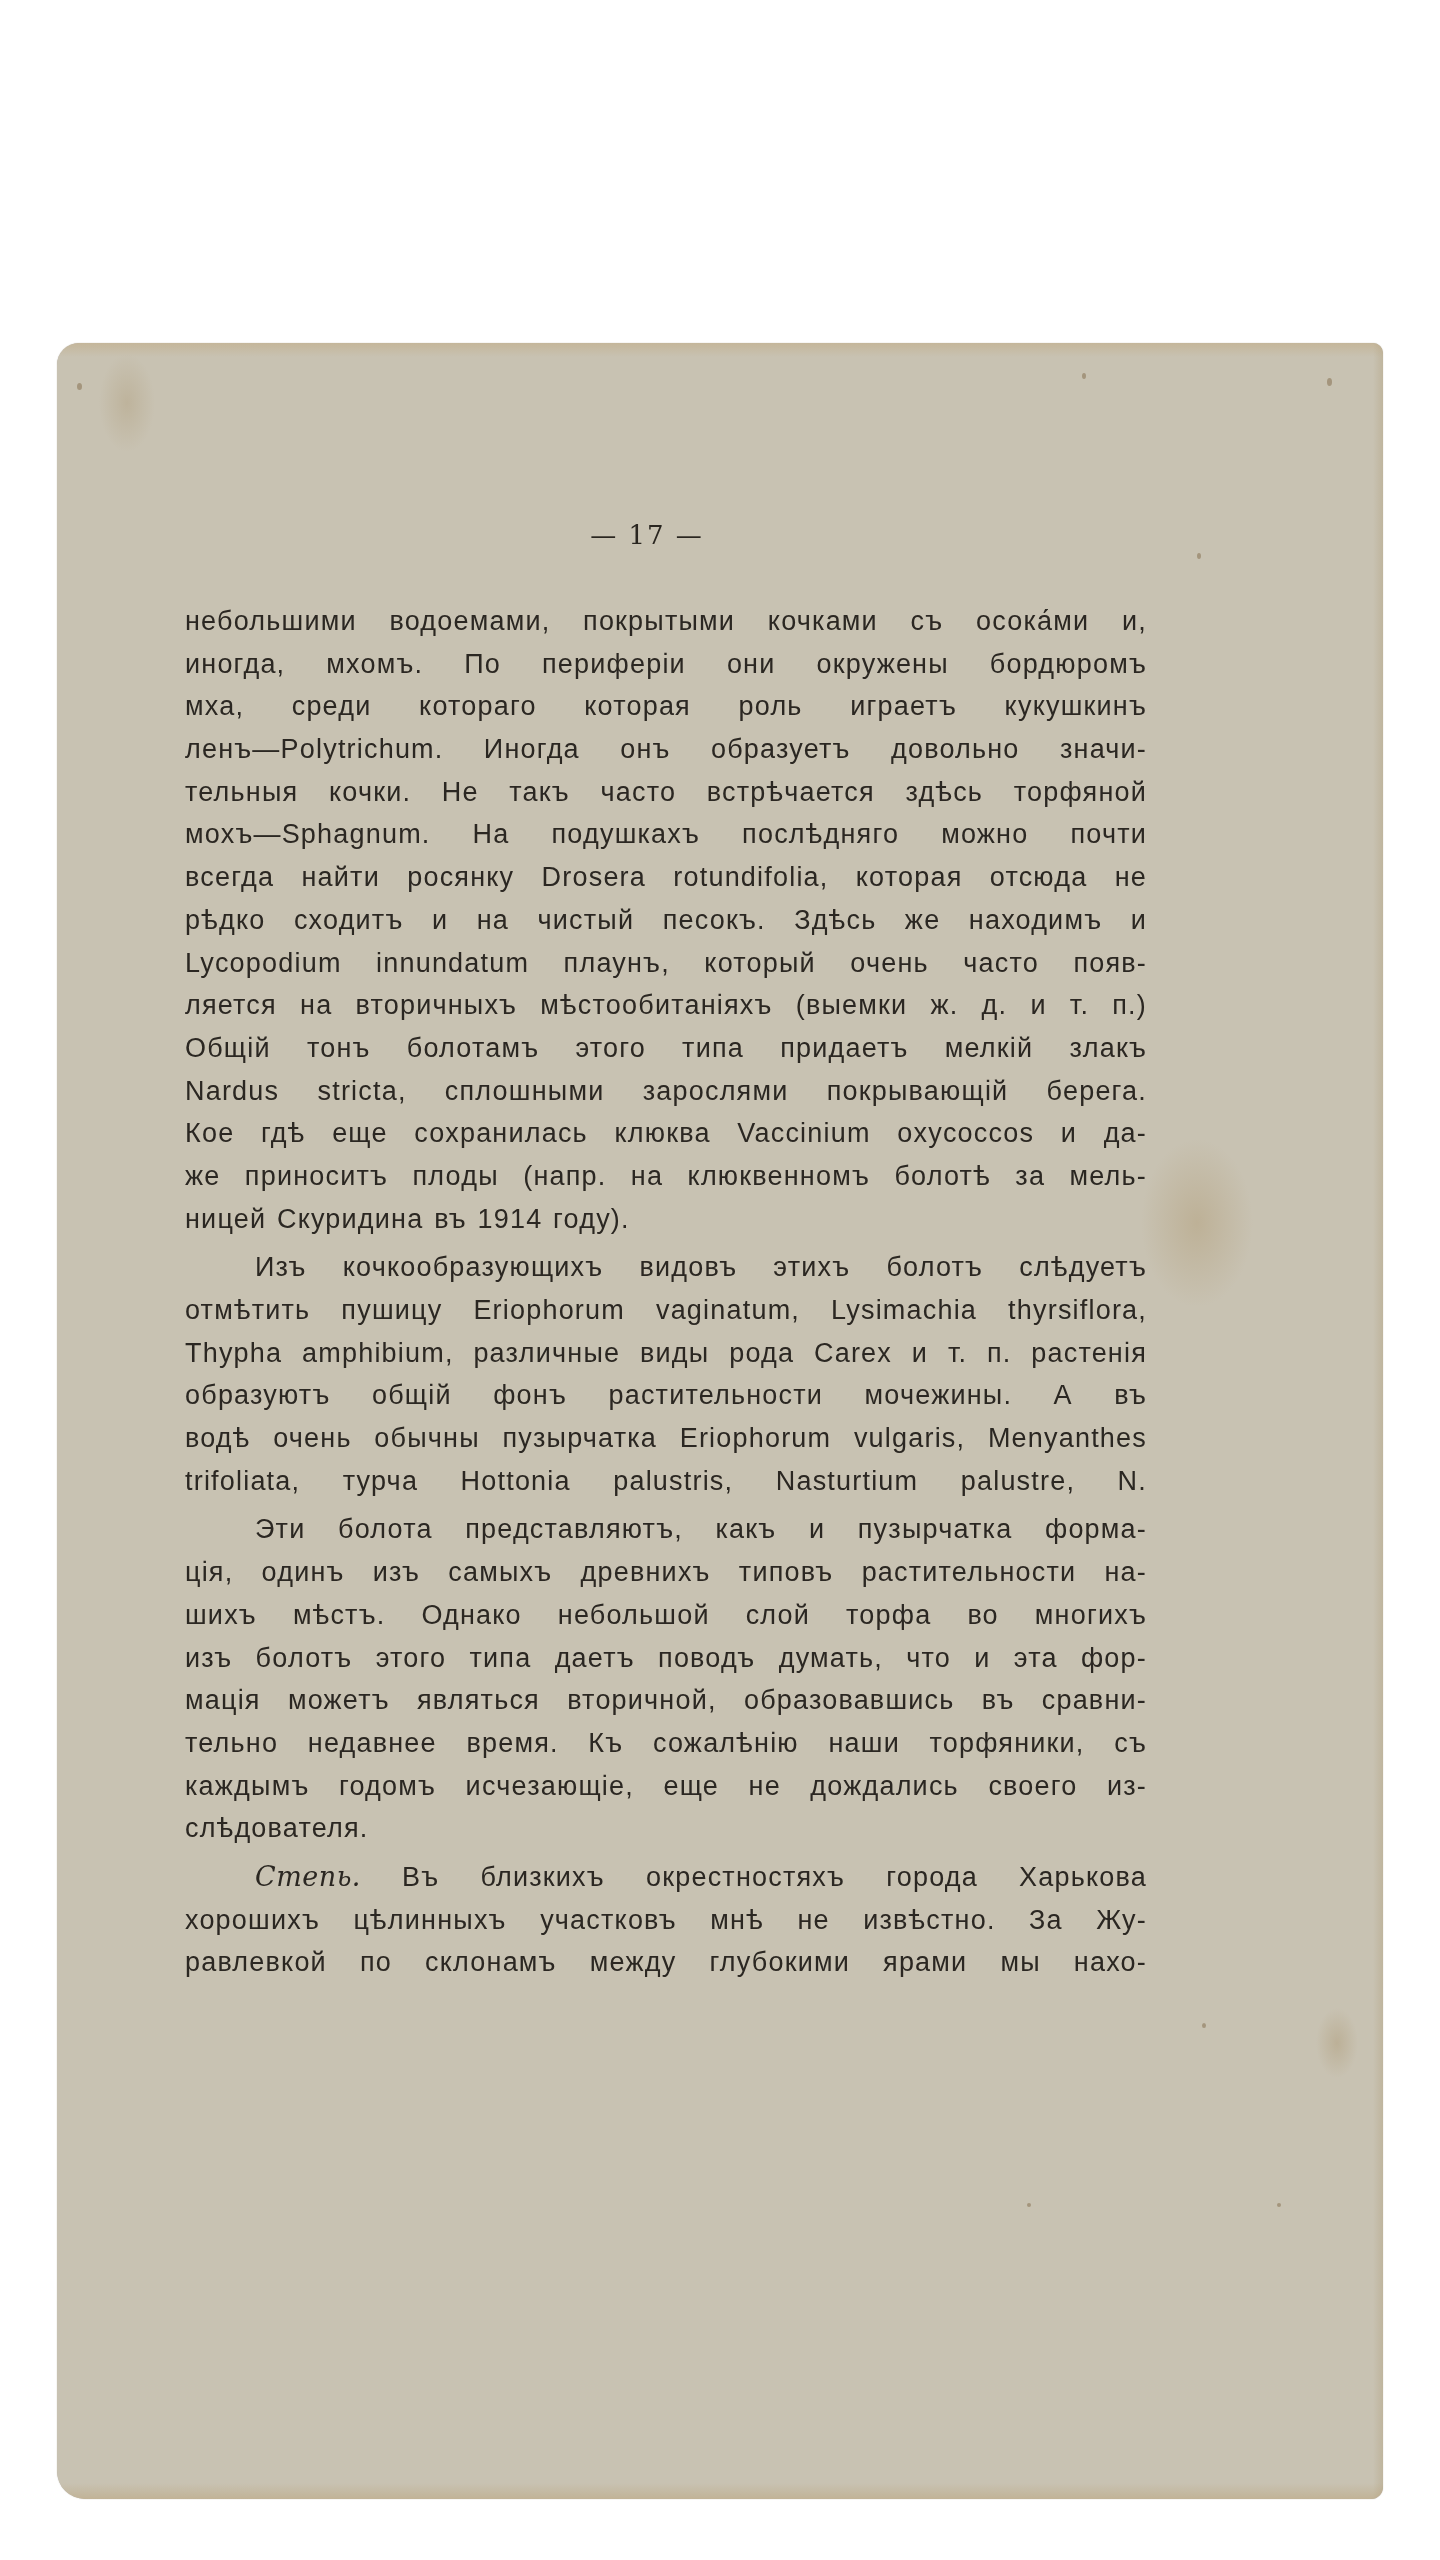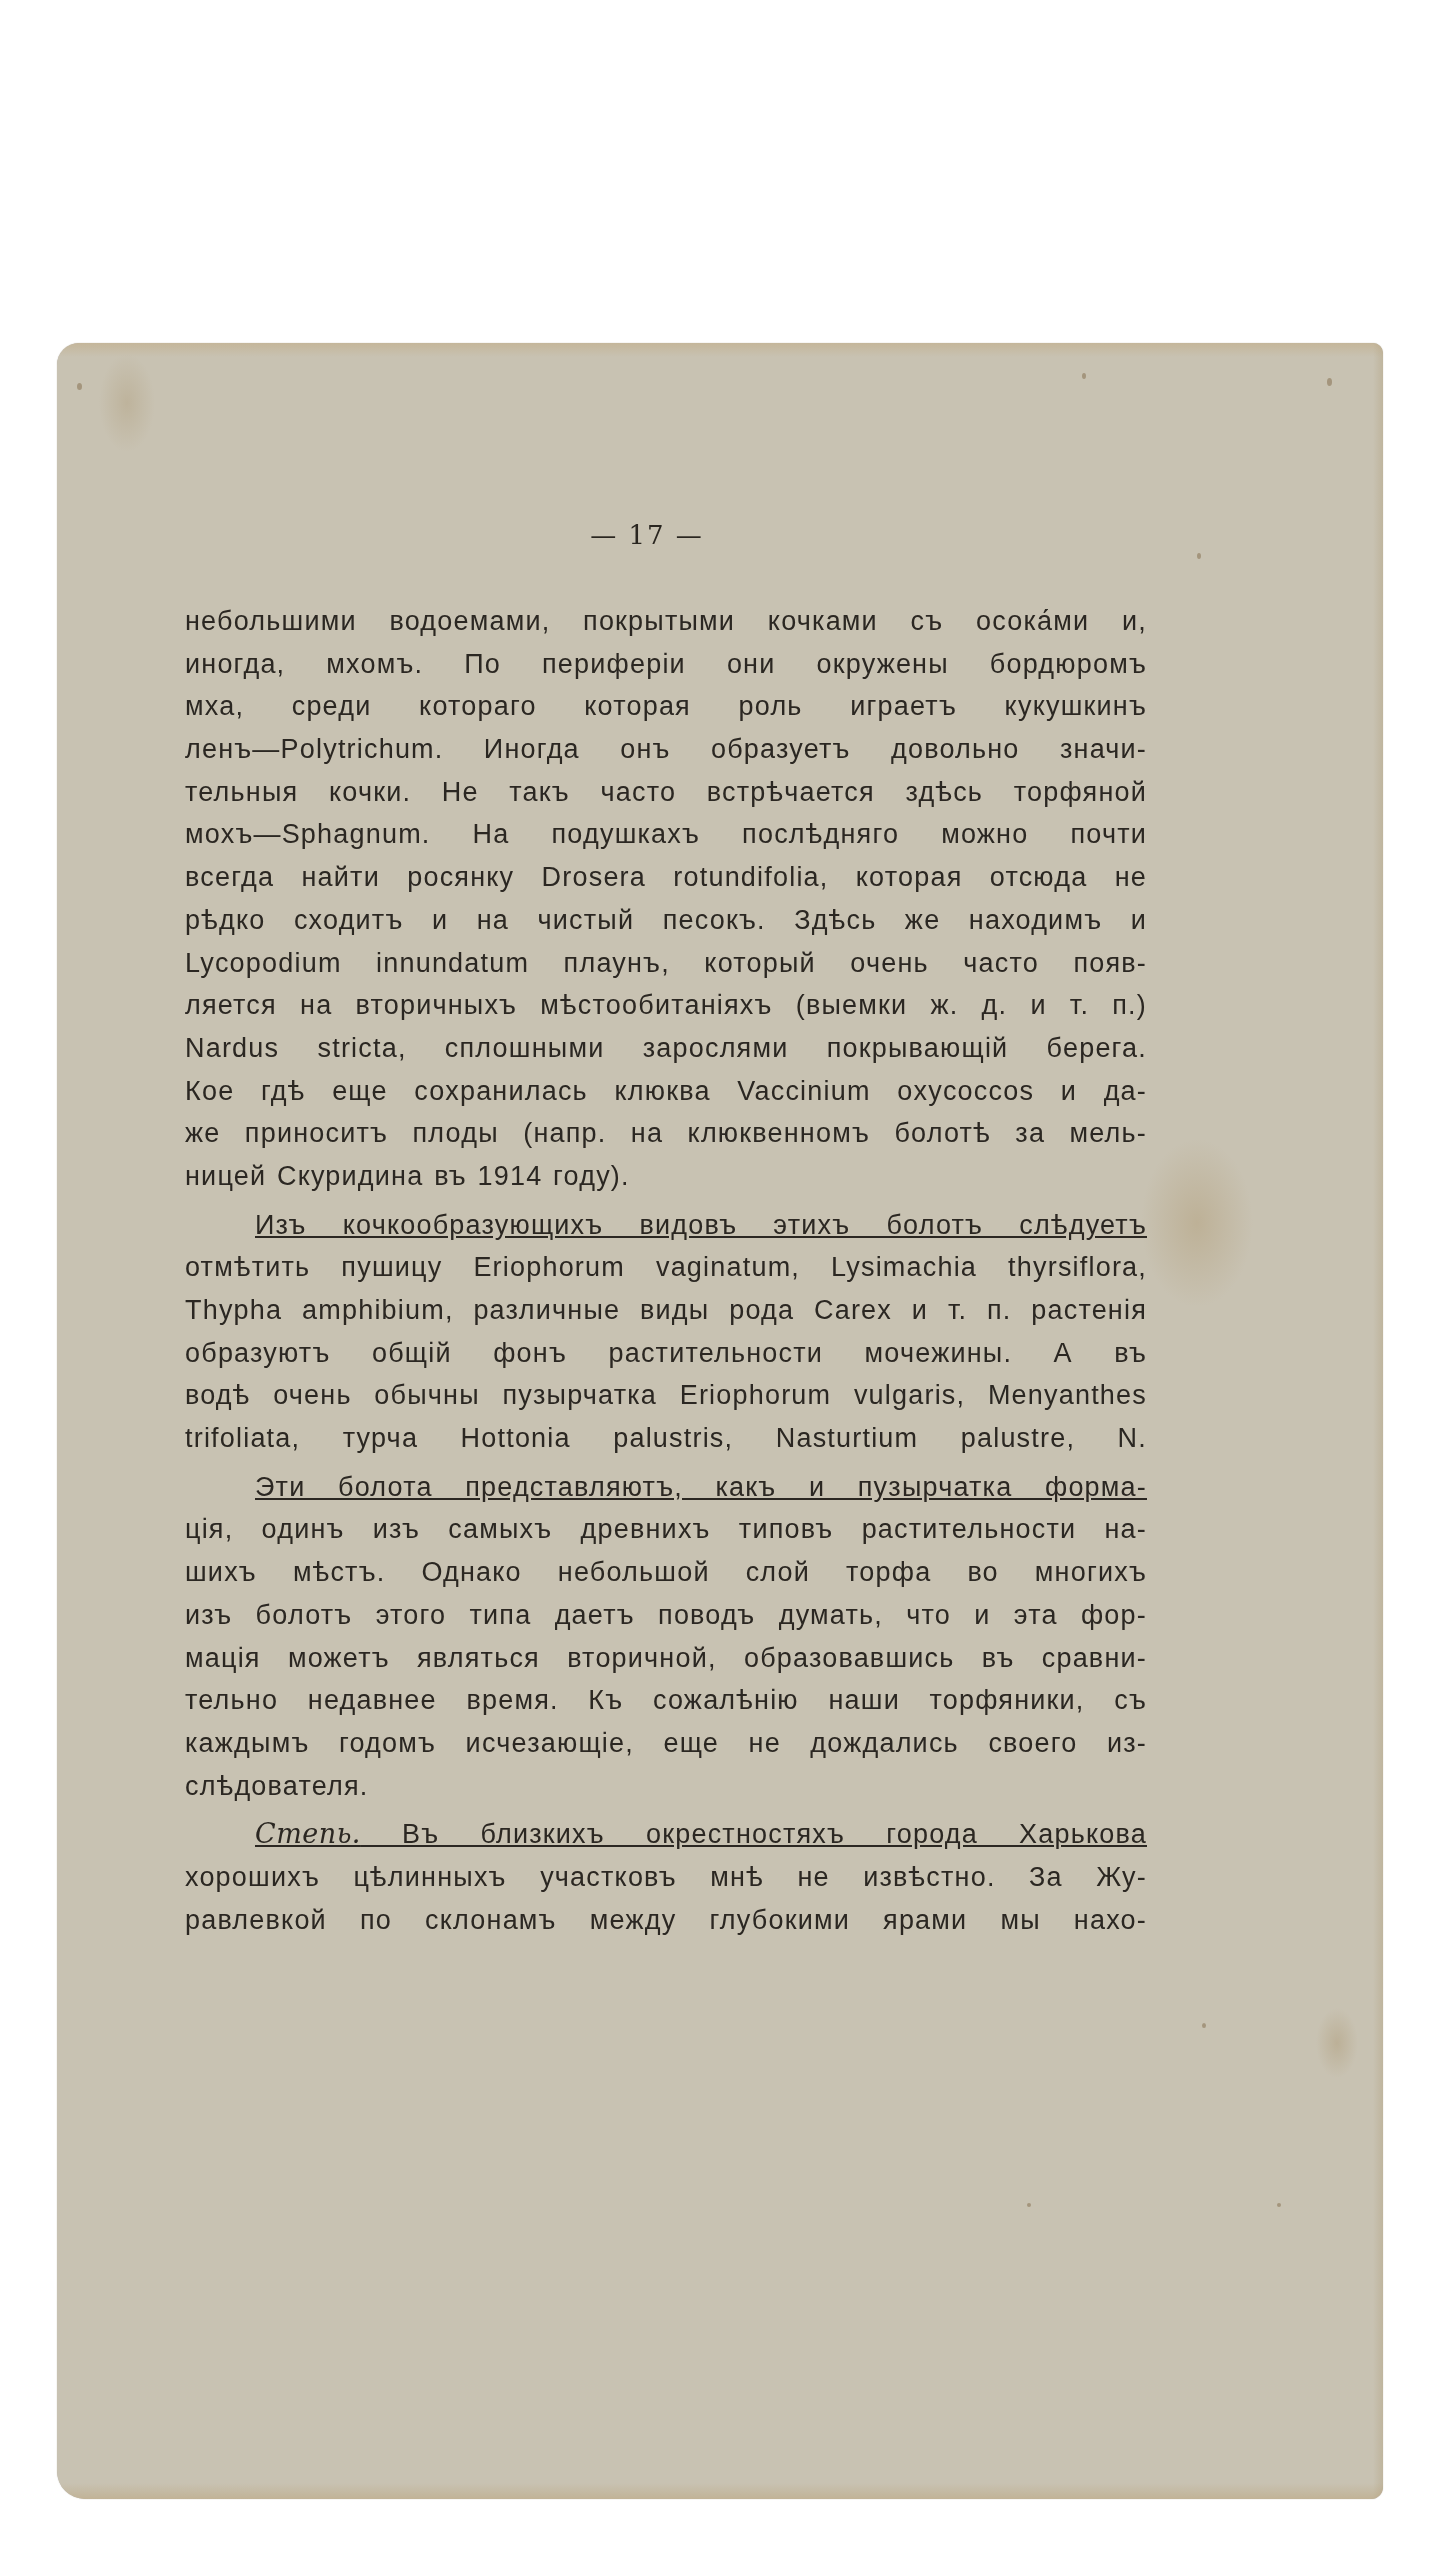--- a/index.html
+++ b/index.html
@@ -64,21 +64,20 @@
       text-align: justify;
       text-align-last: justify;
       white-space: nowrap;
       height: 42.7px;
     }
     .line.last {
       text-align-last: left;
     }
     .line.indent {
       padding-left: 70px;
-      text-decoration: underline;
     }
     .italic-lead {
       font-family: "DejaVu Serif", serif;
       font-style: italic;
       letter-spacing: 0.5px;
     }
     .spot {
       position: absolute;
       border-radius: 50%;
       background: rgba(120,95,60,0.45);
@@ -105,20 +104,21 @@
       <span class="line">небольшими водоемами, покрытыми кочками съ осока́ми и,</span>
       <span class="line">иногда, мхомъ. По периферіи они окружены бордюромъ</span>
       <span class="line">мха, среди котораго которая роль играетъ кукушкинъ</span>
       <span class="line">ленъ—Polytrichum. Иногда онъ образуетъ довольно значи-</span>
       <span class="line">тельныя кочки. Не такъ часто встрѣчается здѣсь торфяной</span>
       <span class="line">мохъ—Sphagnum. На подушкахъ послѣдняго можно почти</span>
       <span class="line">всегда найти росянку Drosera rotundifolia, которая отсюда не</span>
       <span class="line">рѣдко сходитъ и на чистый песокъ. Здѣсь же находимъ и</span>
       <span class="line">Lycopodium innundatum плаунъ, который очень часто появ-</span>
       <span class="line">ляется на вторичныхъ мѣстообитаніяхъ (выемки ж. д. и т. п.)</span>
+      <span class="line">Общій тонъ болотамъ этого типа придаетъ мелкій злакъ</span>
       <span class="line">Nardus stricta, сплошными зарослями покрывающій берега.</span>
       <span class="line">Кое гдѣ еще сохранилась клюква Vaccinium oxycoccos и да-</span>
       <span class="line">же приноситъ плоды (напр. на клюквенномъ болотѣ за мель-</span>
       <span class="line last">ницей Скуридина въ 1914 году).</span>
     </div>
 
     <div class="para">
       <span class="line indent">Изъ кочкообразующихъ видовъ этихъ болотъ слѣдуетъ</span>
       <span class="line">отмѣтить пушицу Eriophorum vaginatum, Lysimachia thyrsiflora,</span>
       <span class="line">Thypha amphibium, различные виды рода Carex и т. п. растенія</span>

